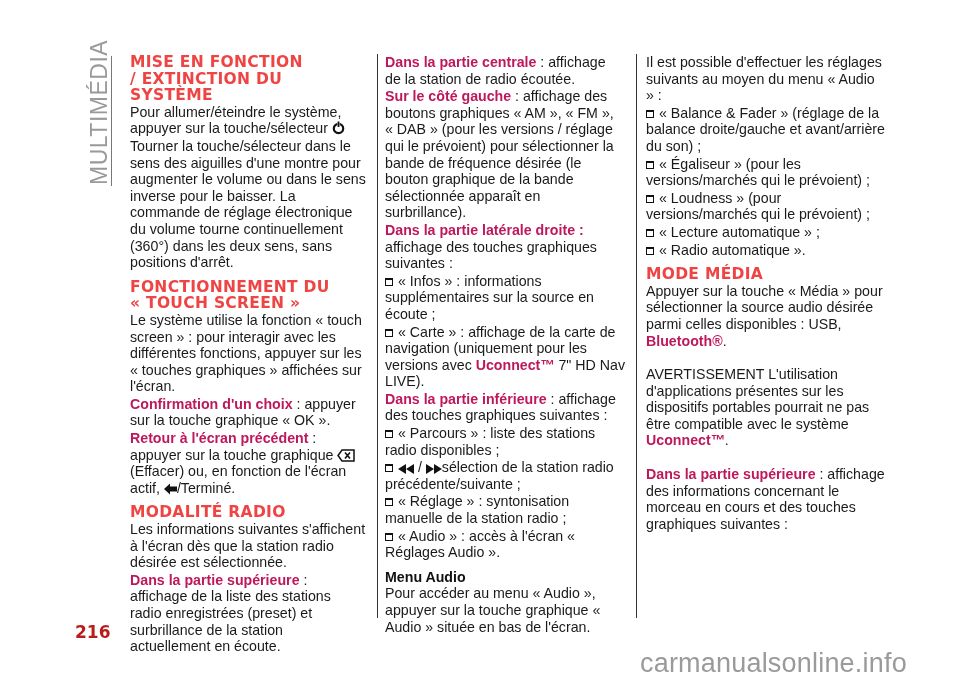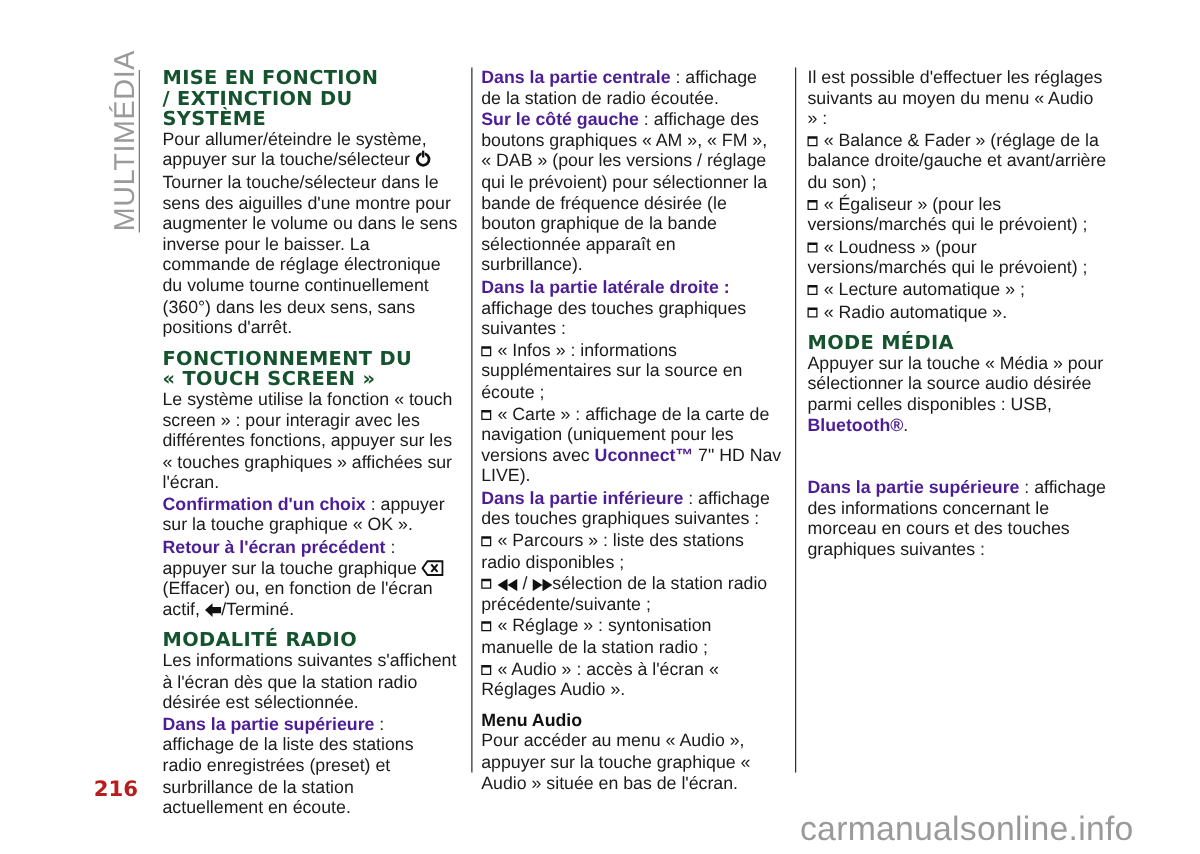--- a/index.html
+++ b/index.html
@@ -19,26 +19,26 @@
   .sidetab .rule {
     position:absolute; left:25px; top:0px; width:1px; height:130px; background:#777;
   }
   .col { position:absolute; top:54px; font-size:14.2px; line-height:16.6px; }
   .col1 { left:130px; width:236px; }
   .col2 { left:385px; width:240px; }
   .col3 { left:646px; width:240px; }
   .vrule { position:absolute; width:1px; background:#333; }
   h2 {
     margin:0; font-family:"DejaVu Sans", sans-serif; font-weight:900; font-size:15.5px; line-height:16.6px;
-    letter-spacing:0.3px; color:#14532d; text-transform:uppercase;
+    letter-spacing:0.3px; color:#ef4444; text-transform:uppercase;
   }
   h3 { margin:0; font-weight:bold; font-size:14.2px; line-height:16.6px; color:#111; }
   p { margin:0 0 1px 0; }
   .sec { margin-top:8px; }
-  b { font-weight:bold; color:#4c1d95; }
+  b { font-weight:bold; color:#be185d; }
   .bullet { display:inline-block; width:8px; height:8px; border:1.6px solid #111; border-top-width:2.4px; margin-right:5px; vertical-align:0px; box-sizing:border-box; }
   .gap { height:16px; }
   .pagenum {
     position:absolute; left:75px; top:622px; font-family:"DejaVu Sans", sans-serif; font-weight:bold; font-size:17px; color:#b91c1c;
   }
   .watermark {
     position:absolute; left:640px; top:648px; font-size:27px; color:#9a9a9a; letter-spacing:0.2px;
   }
   .ico { display:inline-block; vertical-align:-2px; }
 </style>
@@ -119,18 +119,19 @@
   <p><span class="bullet"></span><span>« Balance &amp; Fader » (réglage de la balance droite/gauche et avant/arrière du son) ;</span></p>
   <p><span class="bullet"></span><span>« Égaliseur » (pour les versions/marchés qui le prévoient) ;</span></p>
   <p><span class="bullet"></span><span>« Loudness » (pour versions/marchés qui le prévoient) ;</span></p>
   <p><span class="bullet"></span><span>« Lecture automatique » ;</span></p>
   <p><span class="bullet"></span><span>« Radio automatique ».</span></p>
   <div class="sec">
     <h2>MODE MÉDIA</h2>
   </div>
   <p><span>Appuyer sur la touche « Média » pour sélectionner la source audio désirée parmi celles disponibles : USB, </span><b>Bluetooth®</b><span>.</span></p>
   <div class="gap"></div>
+  <p><span>AVERTISSEMENT L'utilisation d'applications présentes sur les dispositifs portables pourrait ne pas être compatible avec le système </span><b>Uconnect™</b><span>.</span></p>
   <div class="gap"></div>
   <p><b>Dans la partie supérieure</b><span> : affichage des informations concernant le morceau en cours et des touches graphiques suivantes :</span></p>
 </div>
 
 <div class="pagenum">216</div>
 <div class="watermark">carmanualsonline.info</div>
 
 </body></html>

